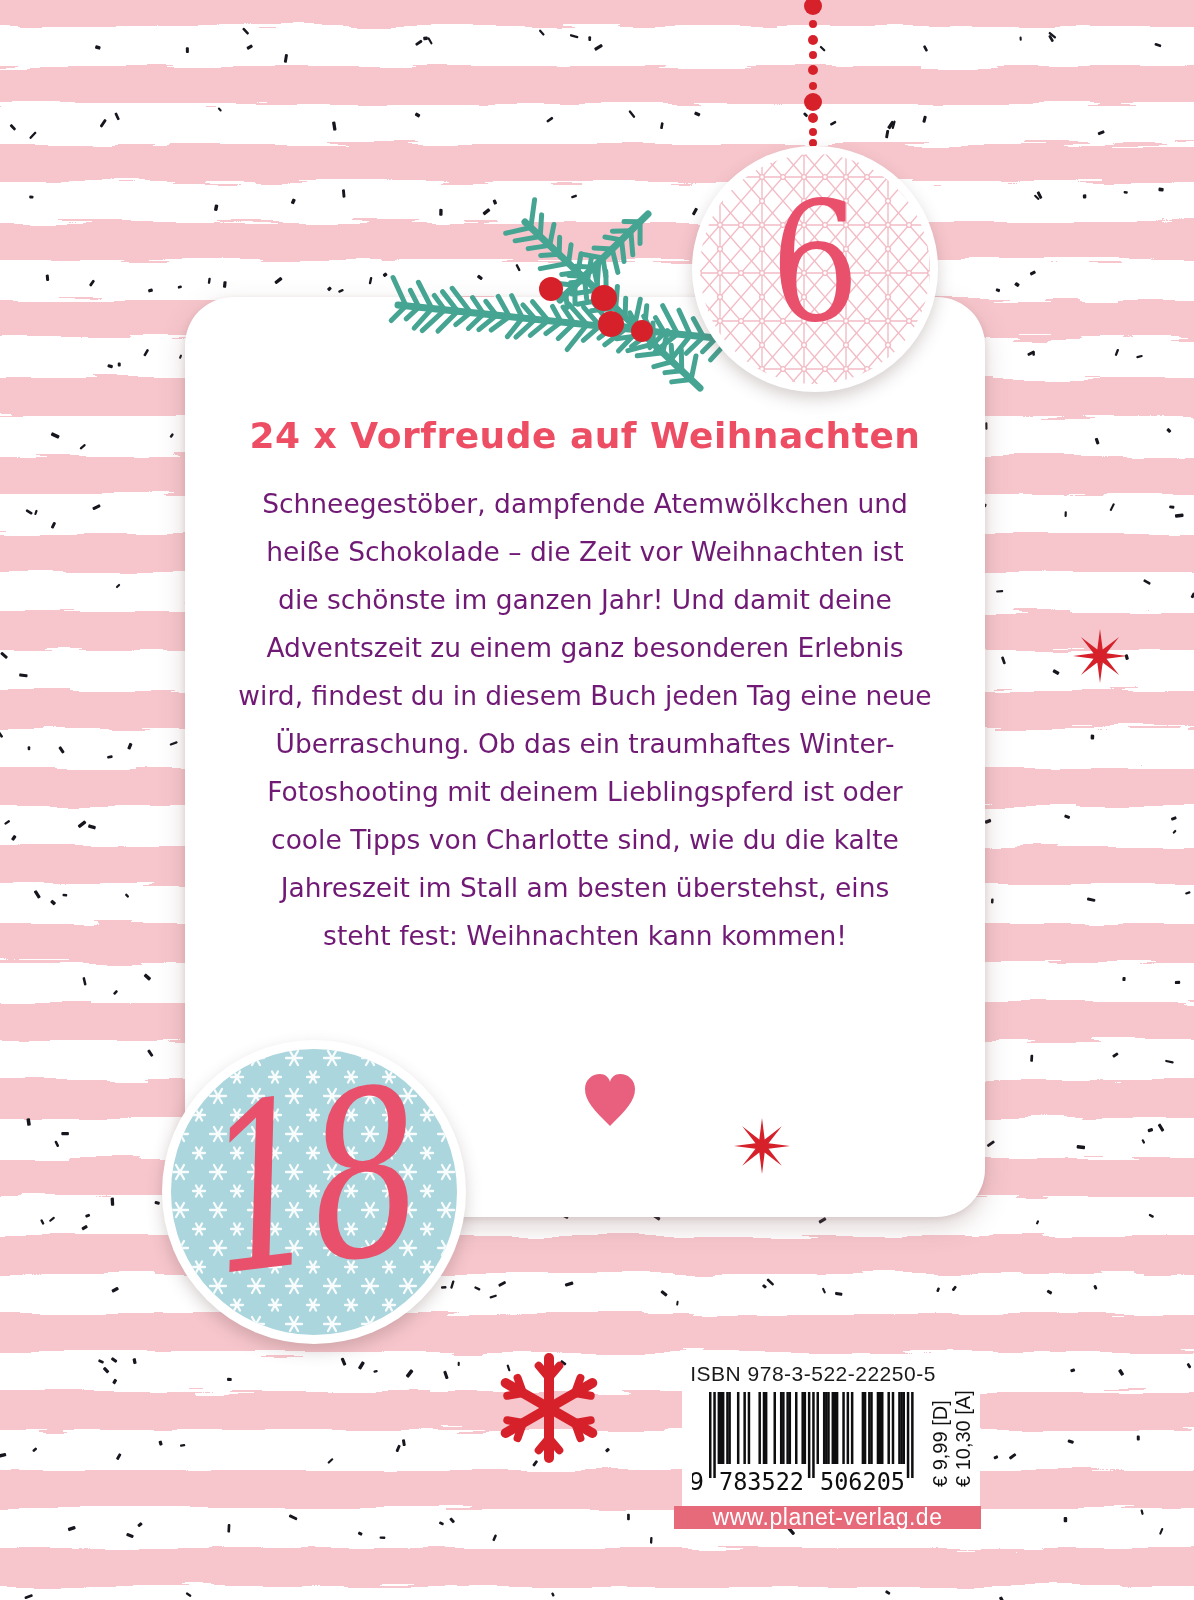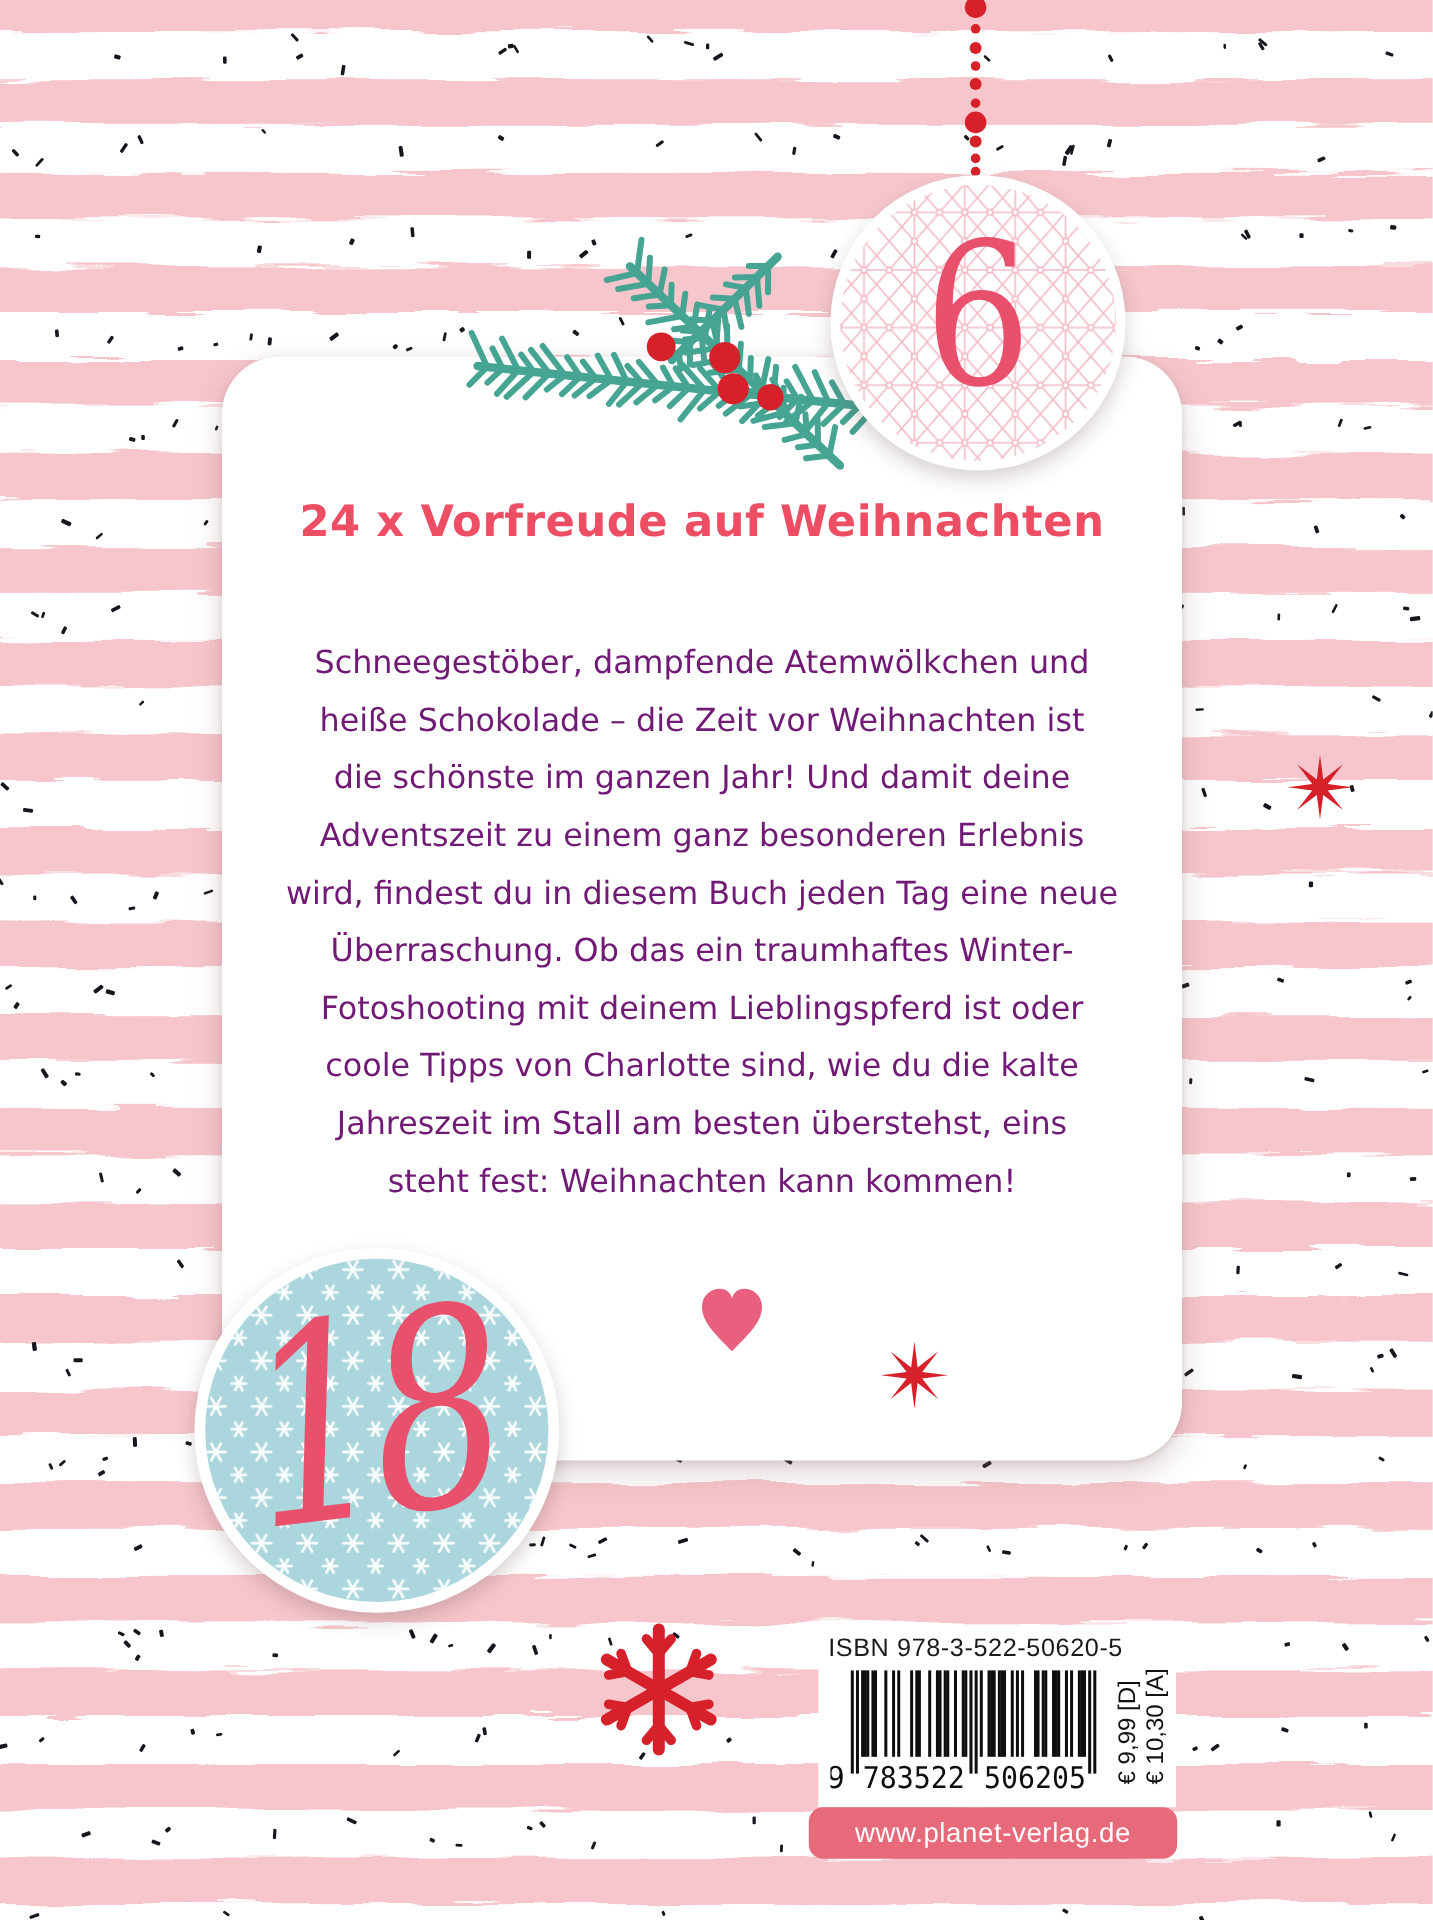--- a/index.html
+++ b/index.html
@@ -12,21 +12,21 @@
   .cover{position:relative;width:1194px;height:1600px;overflow:hidden;background:#fff;
          font-family:"DejaVu Sans",sans-serif;}
   .bg{position:absolute;left:0;top:0;z-index:1;}
   .overlay{position:absolute;left:0;top:0;z-index:3;pointer-events:none;}
 
   .card{position:absolute;left:185px;top:297px;width:800px;height:920px;z-index:2;
         background:#fff;border-radius:48px;
         box-shadow:0 10px 26px rgba(140,100,100,.28), 0 2px 6px rgba(140,100,100,.18);
         text-align:center;padding:118px 52px 0 52px;}
   .card h1{font-size:36px;font-weight:bold;color:var(--title_pink);letter-spacing:.5px;
-           margin-bottom:73px;font-family:"DejaVu Sans",sans-serif;}
+           margin-bottom:24px;font-family:"DejaVu Sans",sans-serif;}
   .card .blurb{font-size:26.5px;line-height:48px;color:#701a75;white-space:pre-line;
            font-family:"DejaVu Sans",sans-serif;}
 
   .door{position:absolute;border-radius:50%;background:#fff;z-index:4;
         box-shadow:0 7px 16px rgba(100,70,70,.25);}
   .door svg{position:absolute;display:block;}
   .door .num{position:absolute;inset:0;display:flex;align-items:center;justify-content:center;
         color:var(--number_pink);}
   #door6{left:692px;top:146px;width:246px;height:246px;}
   #door6 svg{inset:7px;}
@@ -40,22 +40,22 @@
         background:#fff;z-index:5;}
   .isbn{position:absolute;top:4px;left:0;width:262px;text-align:center;font:400 21px "Liberation Sans",sans-serif;
         color:#1a1a1a;letter-spacing:.5px;}
   .barcode-box svg{position:absolute;left:10px;top:28px;}
   .bc-digits{font:400 25px "DejaVu Sans Mono",monospace;fill:#0e0e10;}
   .prices{position:absolute;left:214px;top:14px;width:112px;height:118px;
         display:flex;flex-direction:column;justify-content:center;
         transform:rotate(-90deg);font:400 20px "Liberation Sans",sans-serif;color:#111;}
   .prices div{width:100%;text-align:left;line-height:23px;white-space:nowrap;}
 
-  .footer-bar{position:absolute;left:674px;top:1506px;width:307px;height:43px;z-index:5;
-        background:var(--footer_pink);display:flex;align-items:center;justify-content:center;border-radius:12px;}
+  .footer-bar{position:absolute;left:674px;top:1506px;width:307px;height:23px;z-index:5;
+        background:var(--footer_pink);display:flex;align-items:center;justify-content:center;}
   .footer-bar span{color:#fff;font:400 23px "Liberation Sans",sans-serif;letter-spacing:.5px;}
 </style>
 </head>
 <body>
 
 <div class="cover">
 
   <svg class="bg" width="1194" height="1600">
     <defs>
       <filter id="rough" x="-5%" y="-40%" width="110%" height="180%">
@@ -671,21 +671,21 @@
           </g>
         </pattern>
       </defs>
       <circle cx="144" cy="144" r="143" fill="var(--door18_blue)"></circle>
       <circle cx="144" cy="144" r="143" fill="url(#snowpat)"></circle>
     </svg>
     <div class="num">18</div>
   </div>
 
   <div class="barcode-box">
-    <div class="isbn">ISBN 978-3-522-50620-5</div>
+    <div class="isbn">ISBN 978-3-522-22250-5</div>
     <svg width="244" height="112" viewBox="0 0 244 112">
       <g id="bars">
           <rect x="17.00" y="6" width="2.50" height="86" fill="#0e0e10"></rect>
           <rect x="21.30" y="6" width="2.50" height="86" fill="#0e0e10"></rect>
           <rect x="25.60" y="6" width="2.50" height="72" fill="#0e0e10"></rect>
           <rect x="27.75" y="6" width="2.50" height="72" fill="#0e0e10"></rect>
           <rect x="29.90" y="6" width="2.50" height="72" fill="#0e0e10"></rect>
           <rect x="34.20" y="6" width="2.50" height="72" fill="#0e0e10"></rect>
           <rect x="36.35" y="6" width="2.50" height="72" fill="#0e0e10"></rect>
           <rect x="44.95" y="6" width="2.50" height="72" fill="#0e0e10"></rect>

